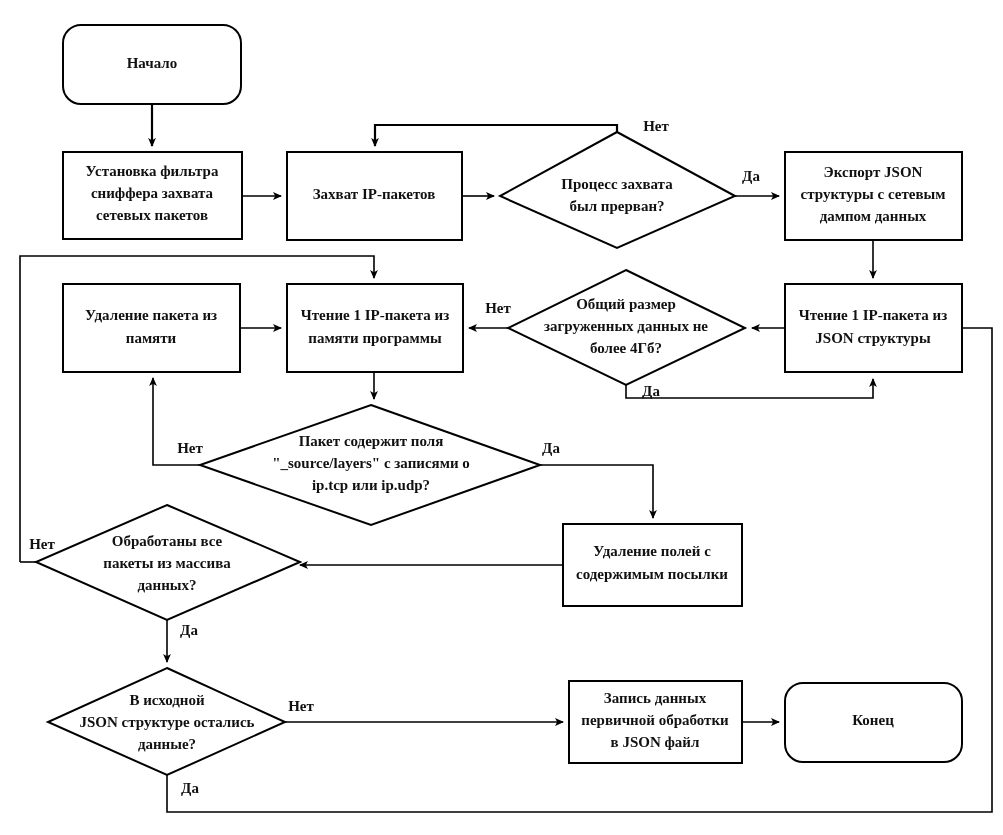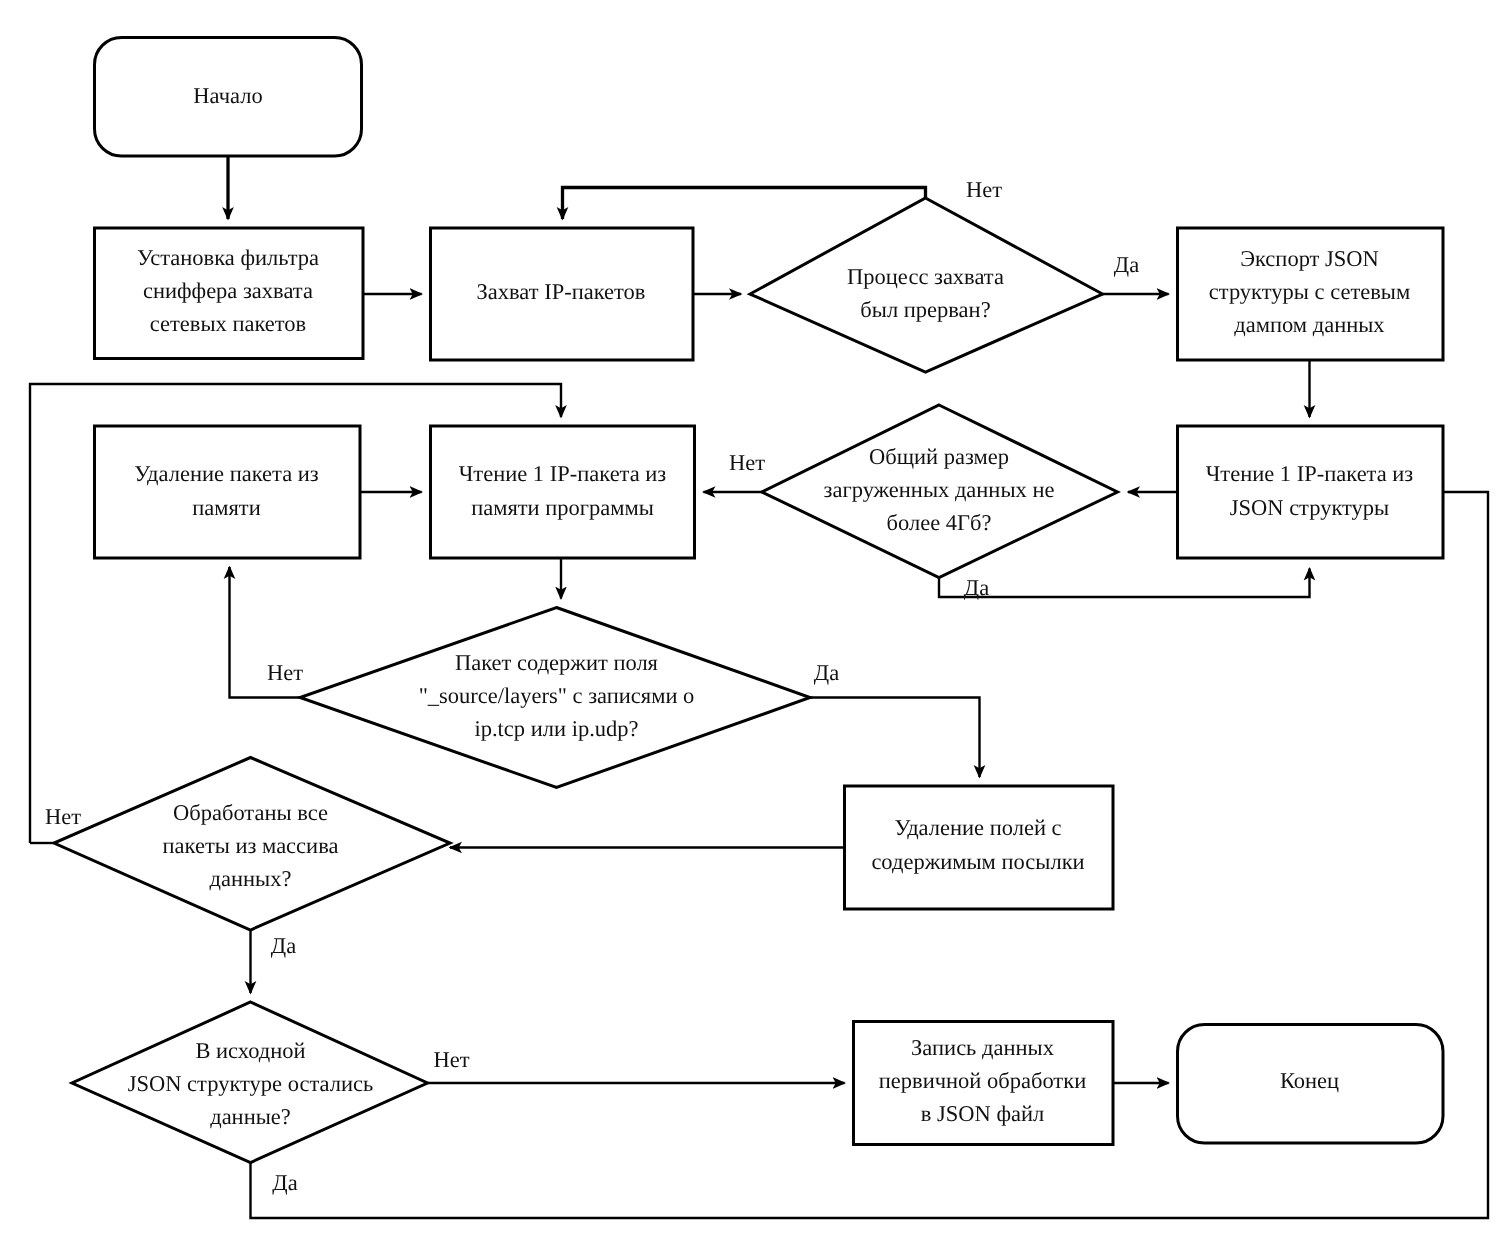--- a/index.html
+++ b/index.html
@@ -7,20 +7,21 @@
     padding: 0;
     background: #ffffff;
   }
   #flow-root {
     position: relative;
     width: 1003px;
     height: 835px;
     background: #ffffff;
     font-family: "Liberation Serif", "DejaVu Serif", serif;
     overflow: hidden;
+    font-weight: bold;
   }
   svg.flow-canvas {
     position: absolute;
     left: 0;
     top: 0;
     width: 1003px;
     height: 835px;
   }
   .shape-stroke {
     fill: #ffffff;

